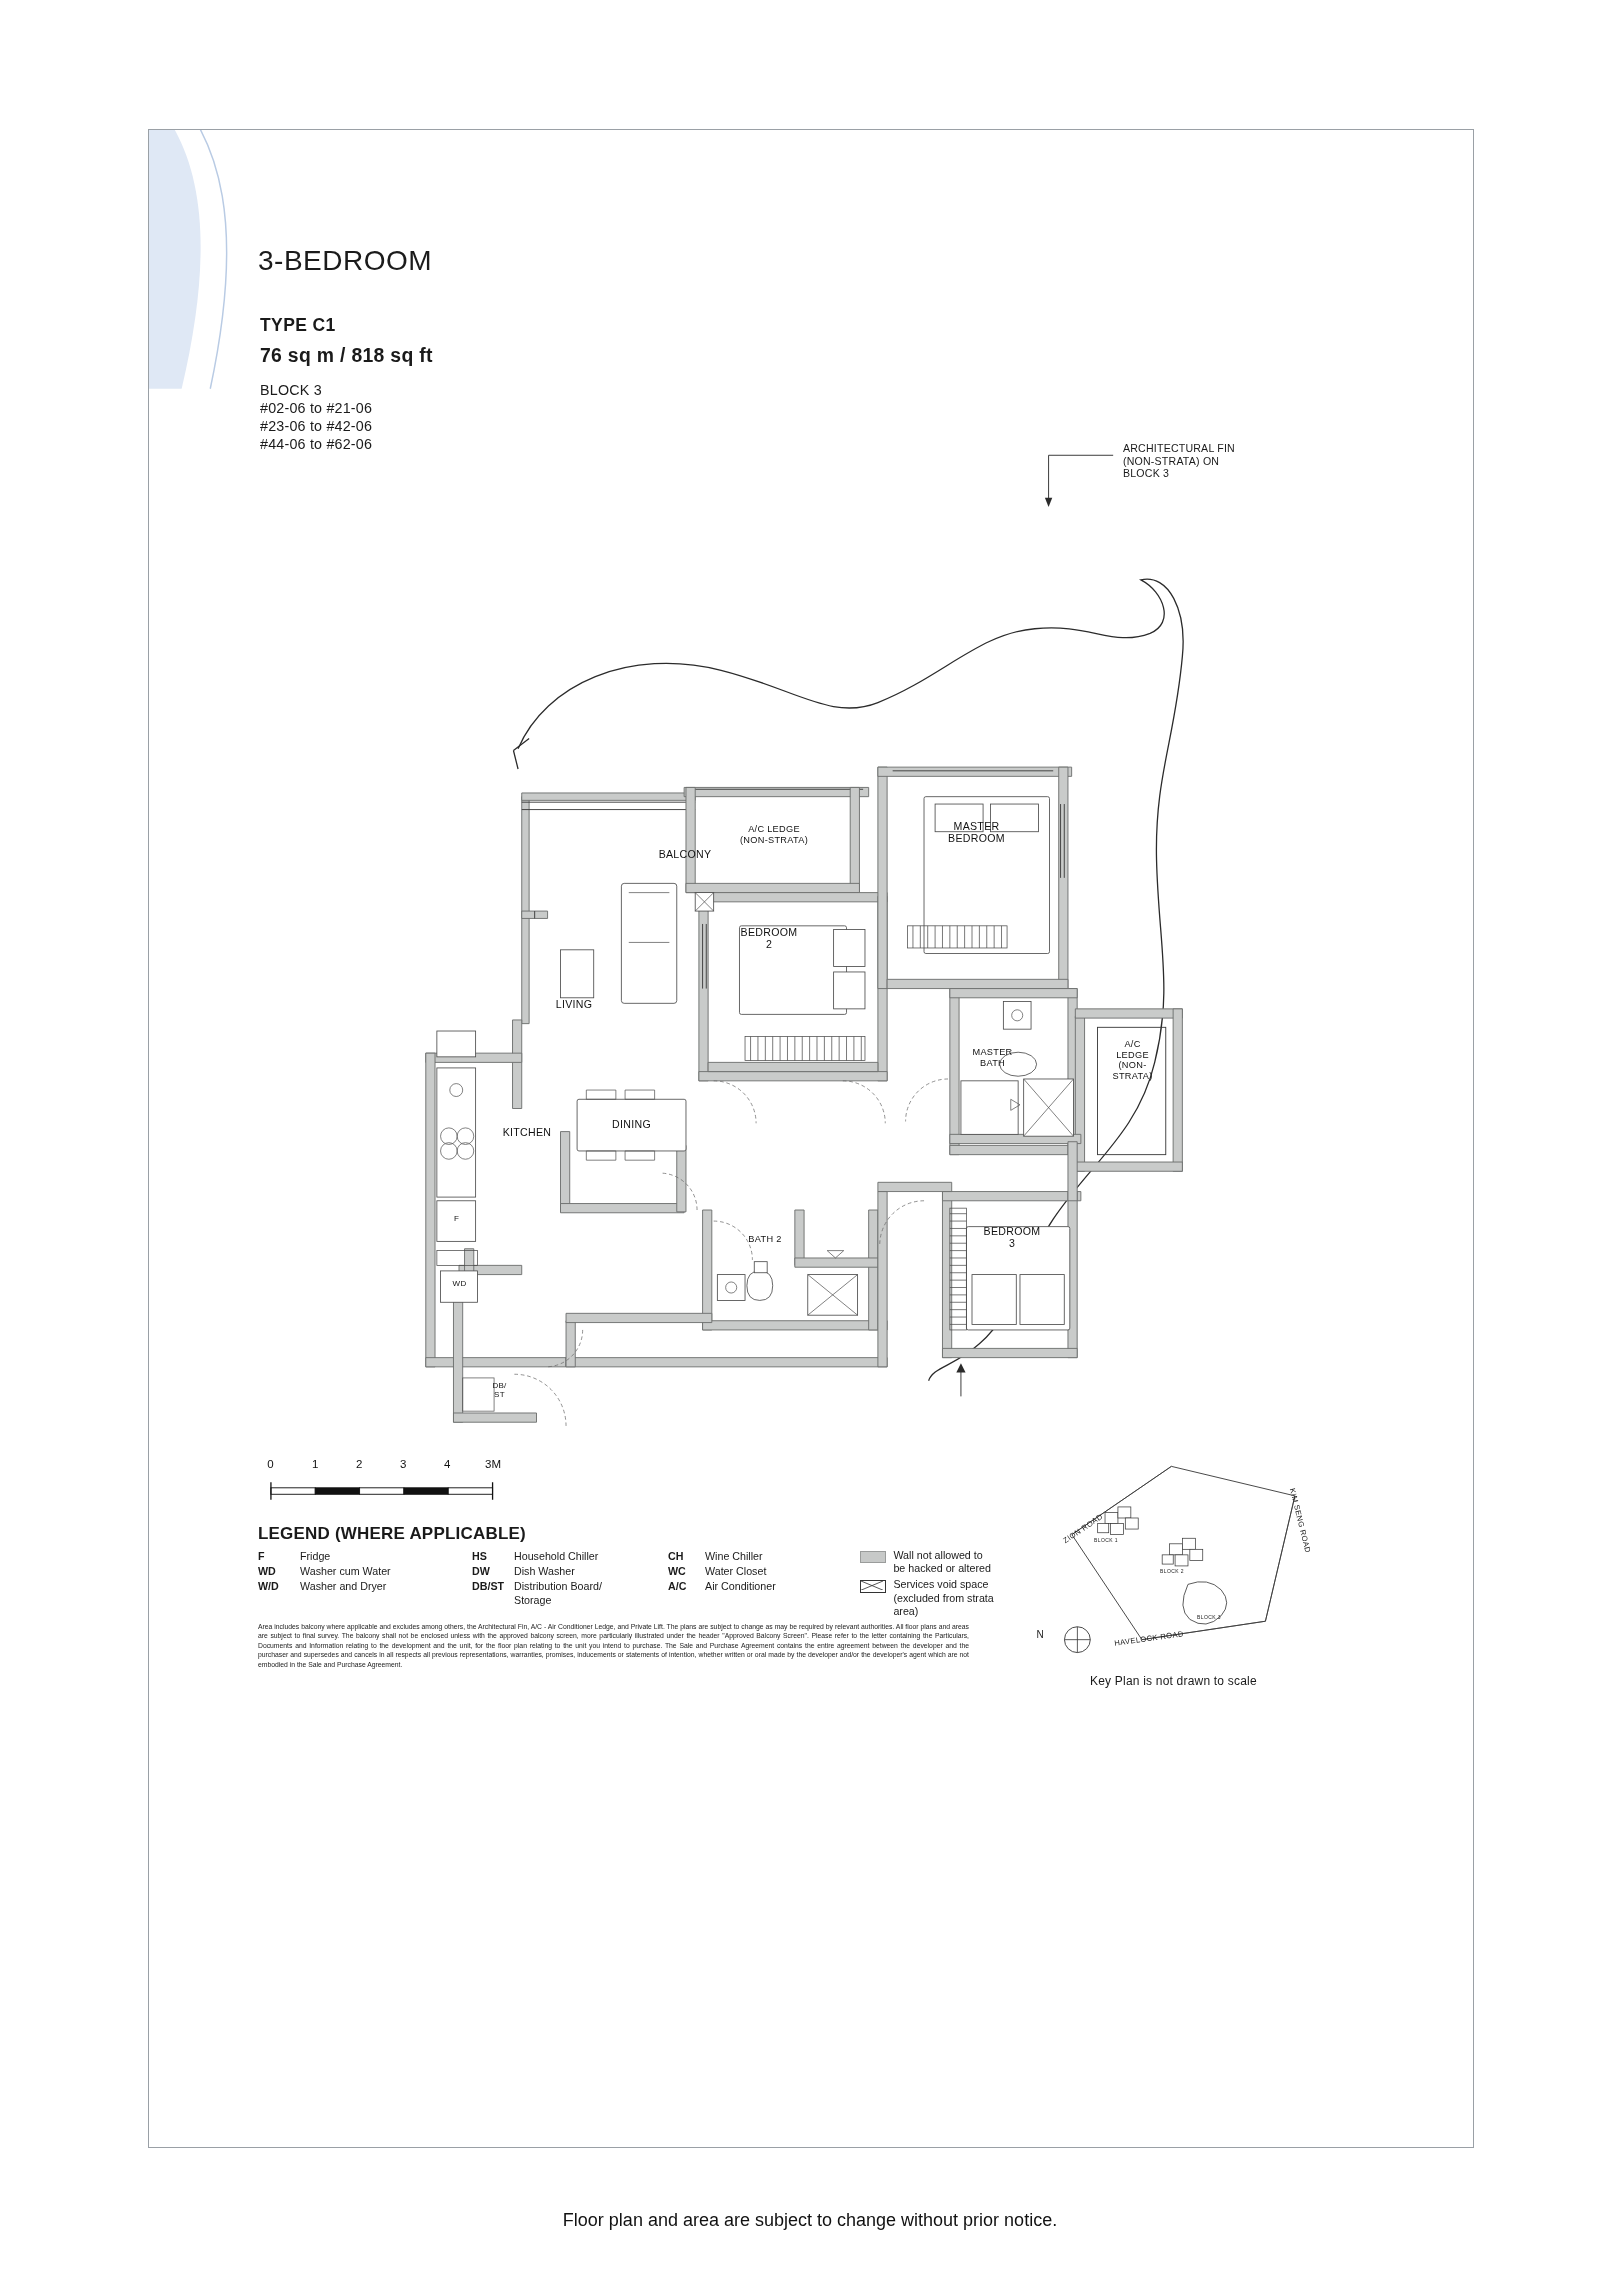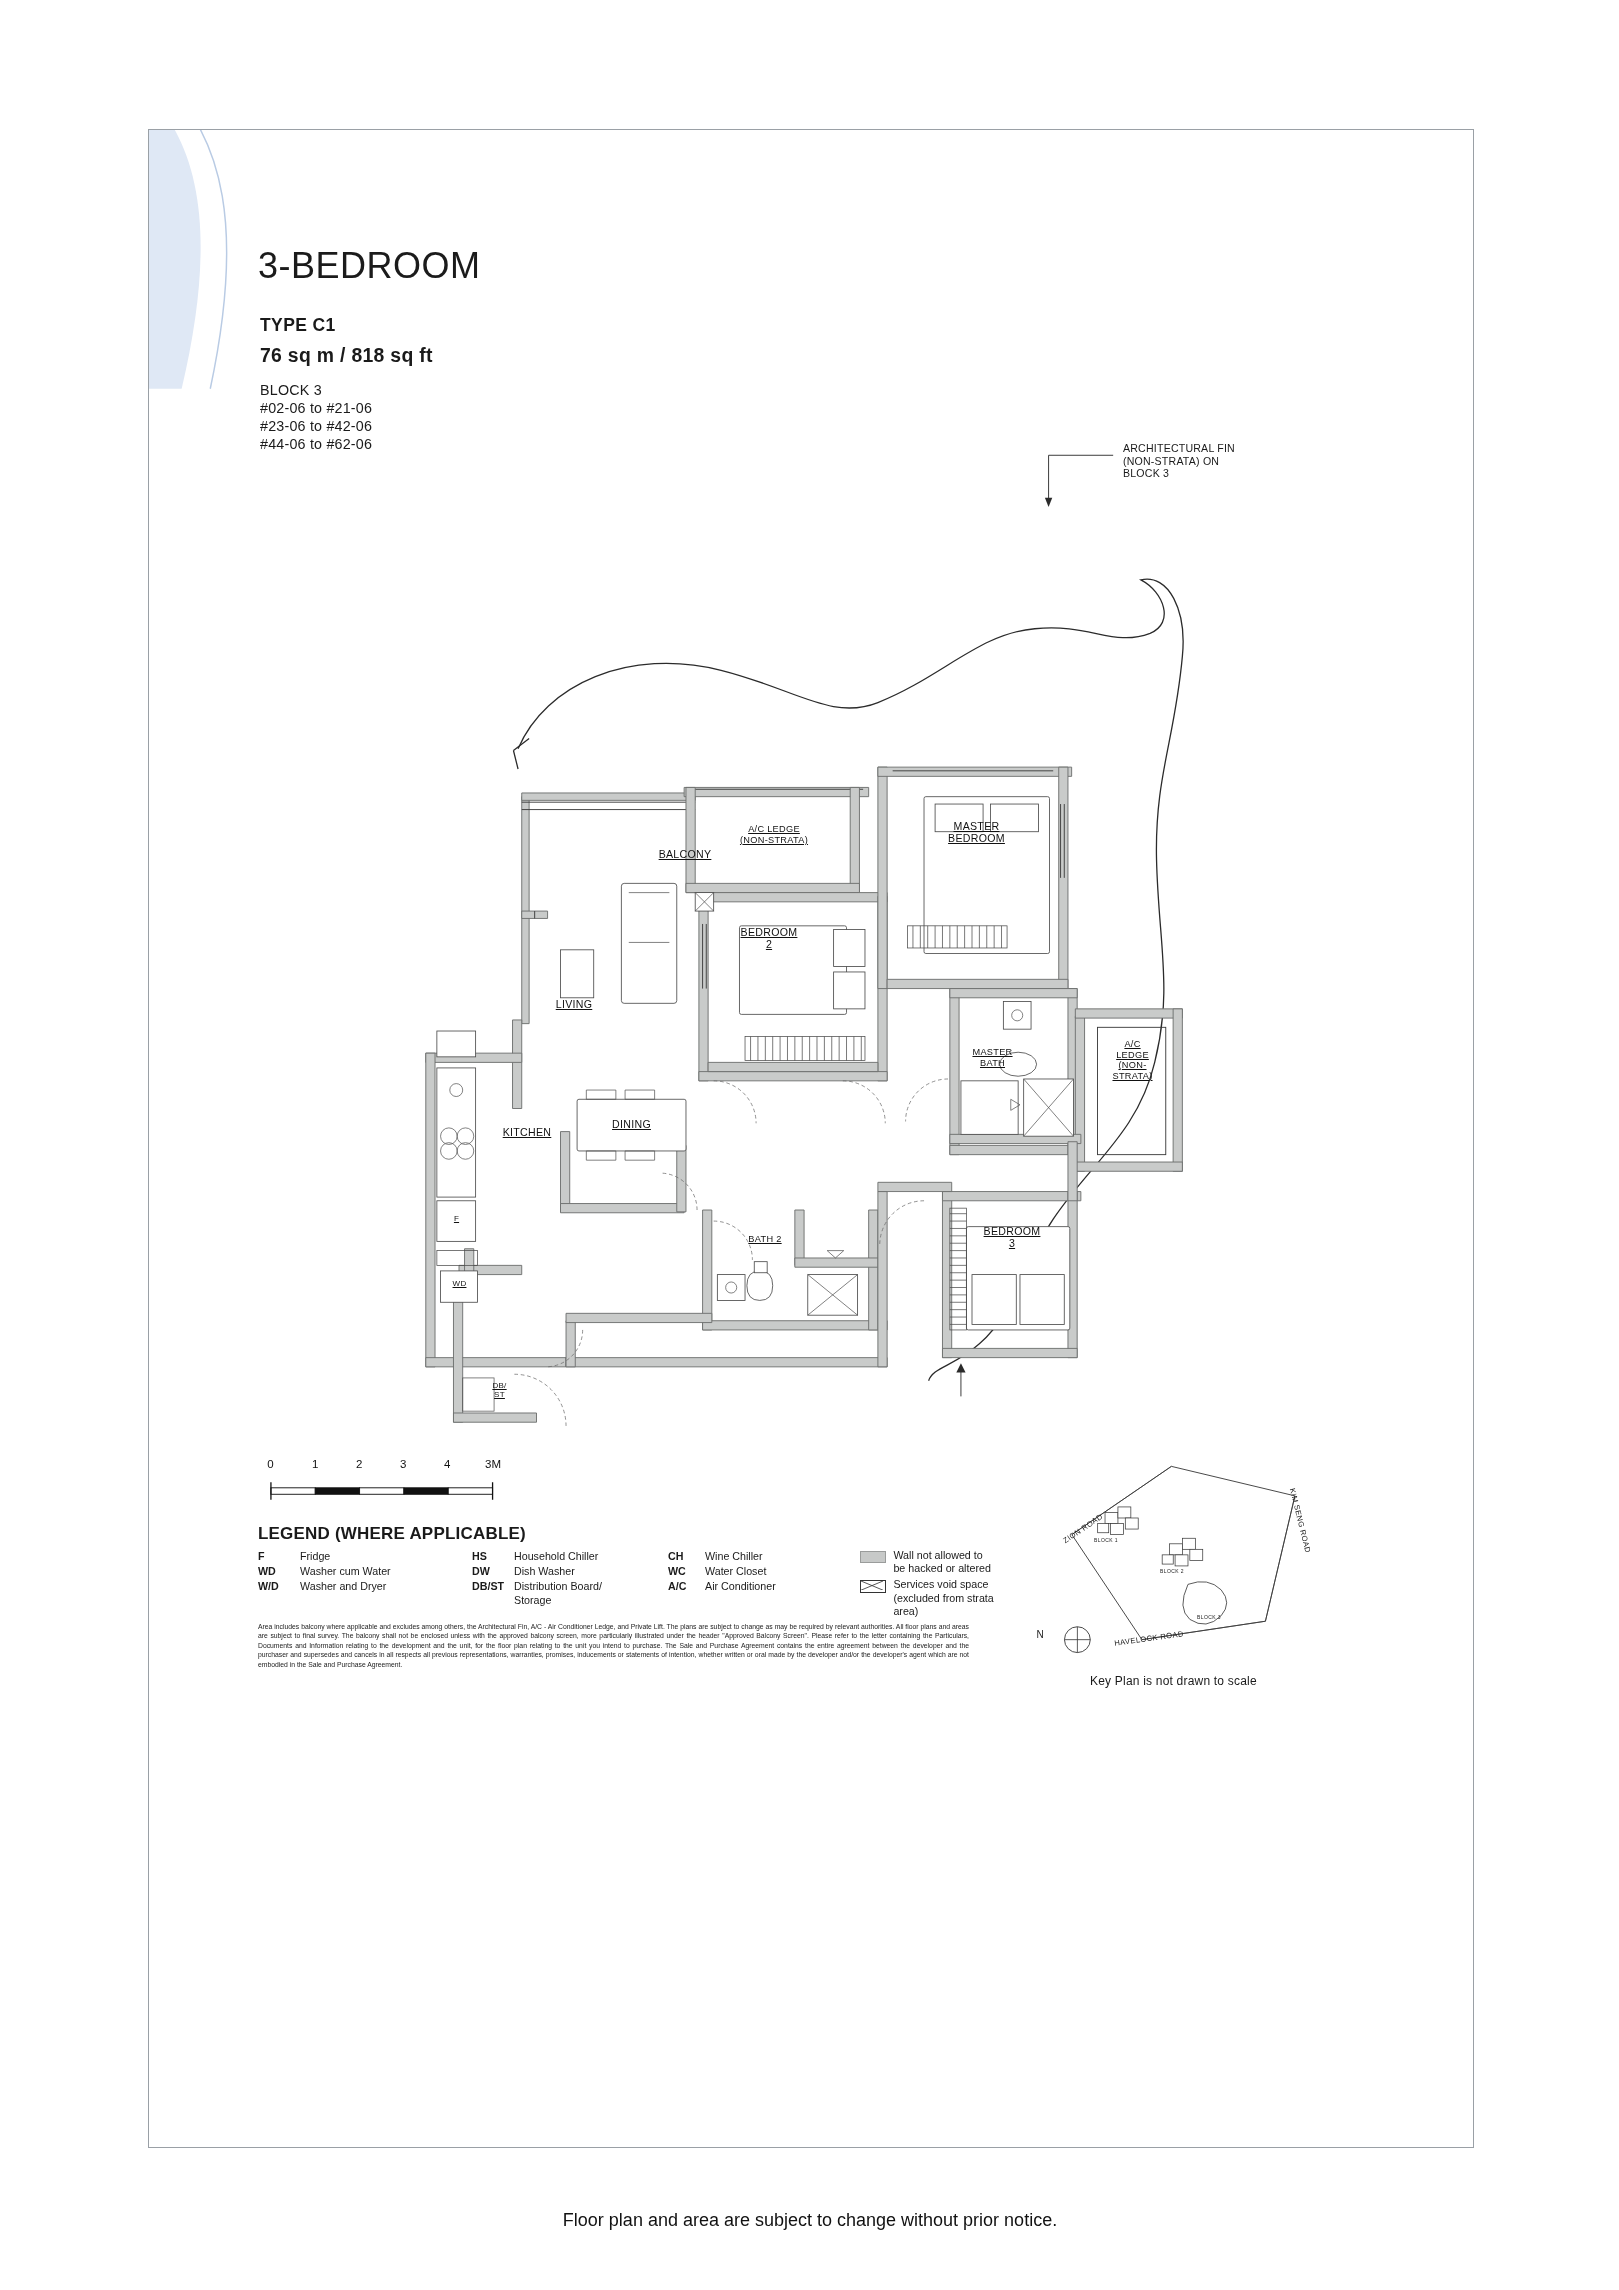--- a/index.html
+++ b/index.html
@@ -36,21 +36,21 @@
     height: 305px;
     overflow: hidden;
     pointer-events: none;
   }
 
   
   .title {
     position: absolute;
     left: 109px;
     top: 115px;
-    font-size: 36px;
+    font-size: 28px;
     letter-spacing: 0.5px;
     font-weight: 400;
     color: #1b1b1b;
     font-family: "Liberation Sans", sans-serif;
   }
   .type-line {
     position: absolute;
     left: 111px;
     top: 185px;
     font-size: 17.5px;
@@ -95,21 +95,20 @@
   }
   .plan svg { display: block; }
 
   .rlabel {
     position: absolute;
     font-size: 10.6px;
     line-height: 12px;
     letter-spacing: 0.3px;
     text-align: center;
     color: #111;
-    text-decoration: underline;
   }
   .rlabel.sm { font-size: 9.2px; line-height: 10.6px; }
   .rlabel.xs { font-size: 8px; line-height: 9.2px; }
 
   
   .scalebar {
     position: absolute;
     left: 109px;
     top: 1343px;
     width: 314px;

